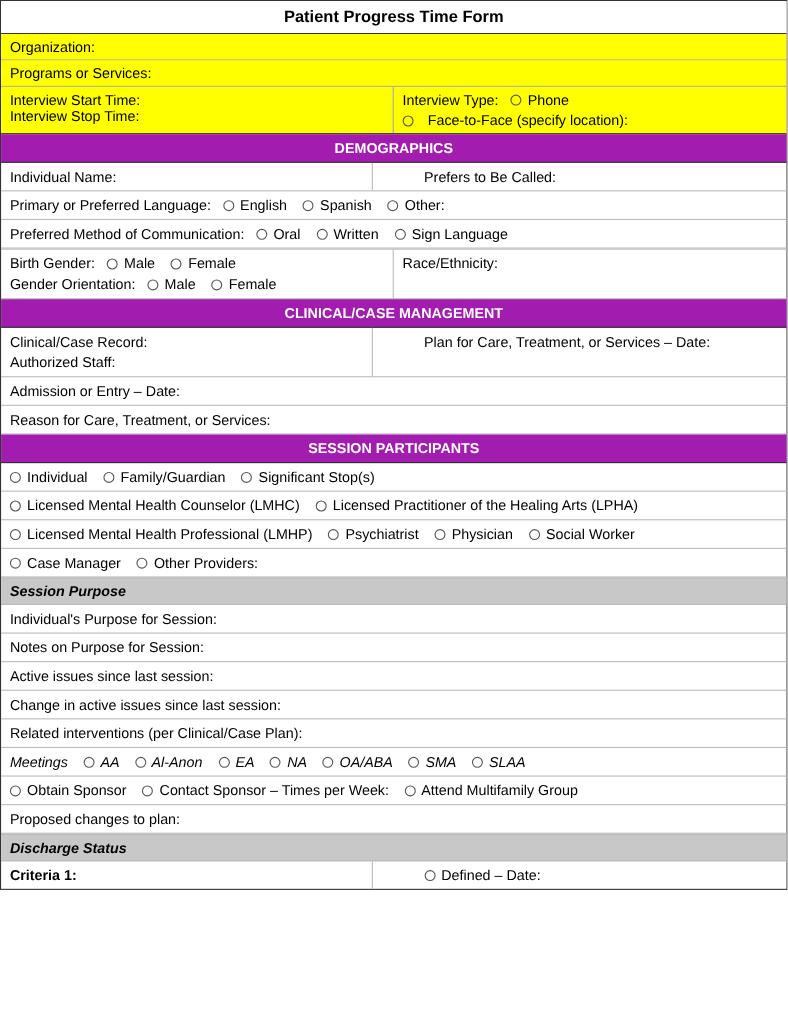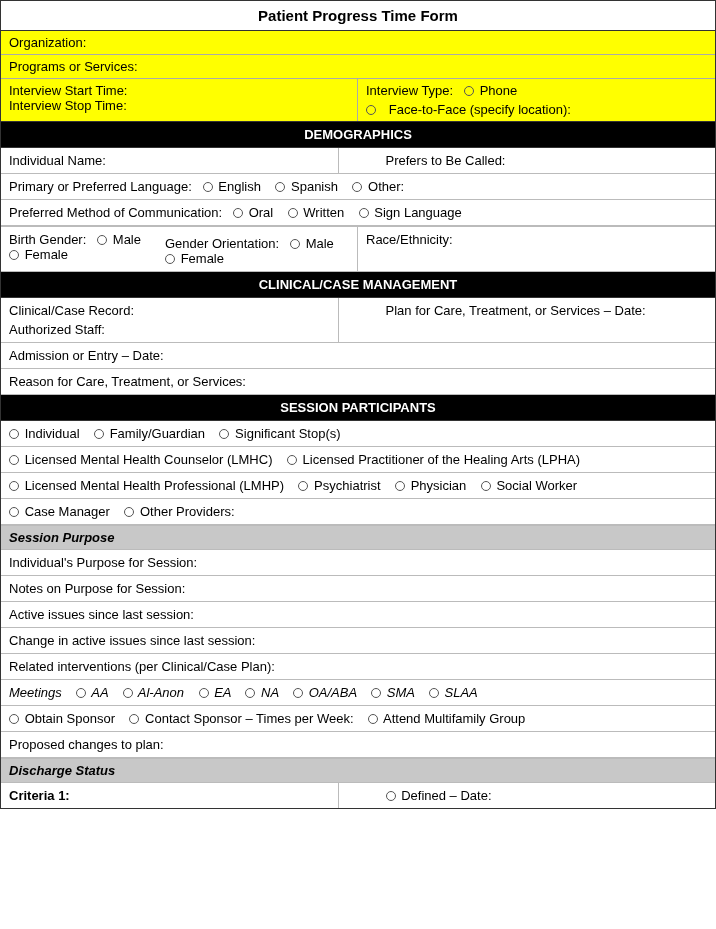--- a/index.html
+++ b/index.html
@@ -34,21 +34,21 @@
     .yellow-two-col .col-left {
       width: 50%;
       padding: 4px 8px;
       border-right: 1px solid #aaa;
     }
     .yellow-two-col .col-right {
       width: 50%;
       padding: 4px 8px;
     }
     .section-header {
-      background: #000000;
+      background: #a21caf;
       color: #fff;
       text-align: center;
       font-weight: bold;
       font-size: 13px;
       padding: 5px 4px;
       border-bottom: 1px solid #333;
     }
     .full-row {
       padding: 5px 8px;
       border-bottom: 1px solid #bbb;
@@ -81,21 +81,21 @@
       width: 50%;
       padding: 5px 8px;
       border-right: 1px solid #bbb;
     }
     .two-col-demographics .col-right {
       width: 50%;
       padding: 5px 8px;
     }
     .birth-gender-block {
       display: flex;
-      flex-direction: row;
+      flex-direction: column;
       border-right: 1px solid #bbb;
       padding: 5px 8px;
       width: 50%;
     }
     .race-block {
       padding: 5px 8px;
       width: 50%;
     }
     .combined-row {
       display: flex;

